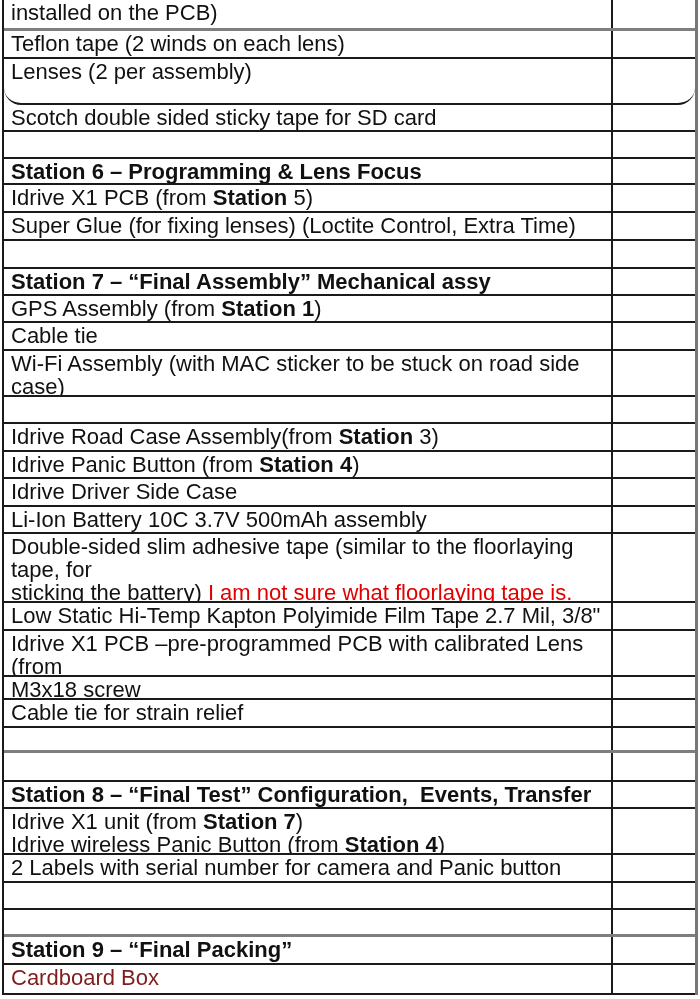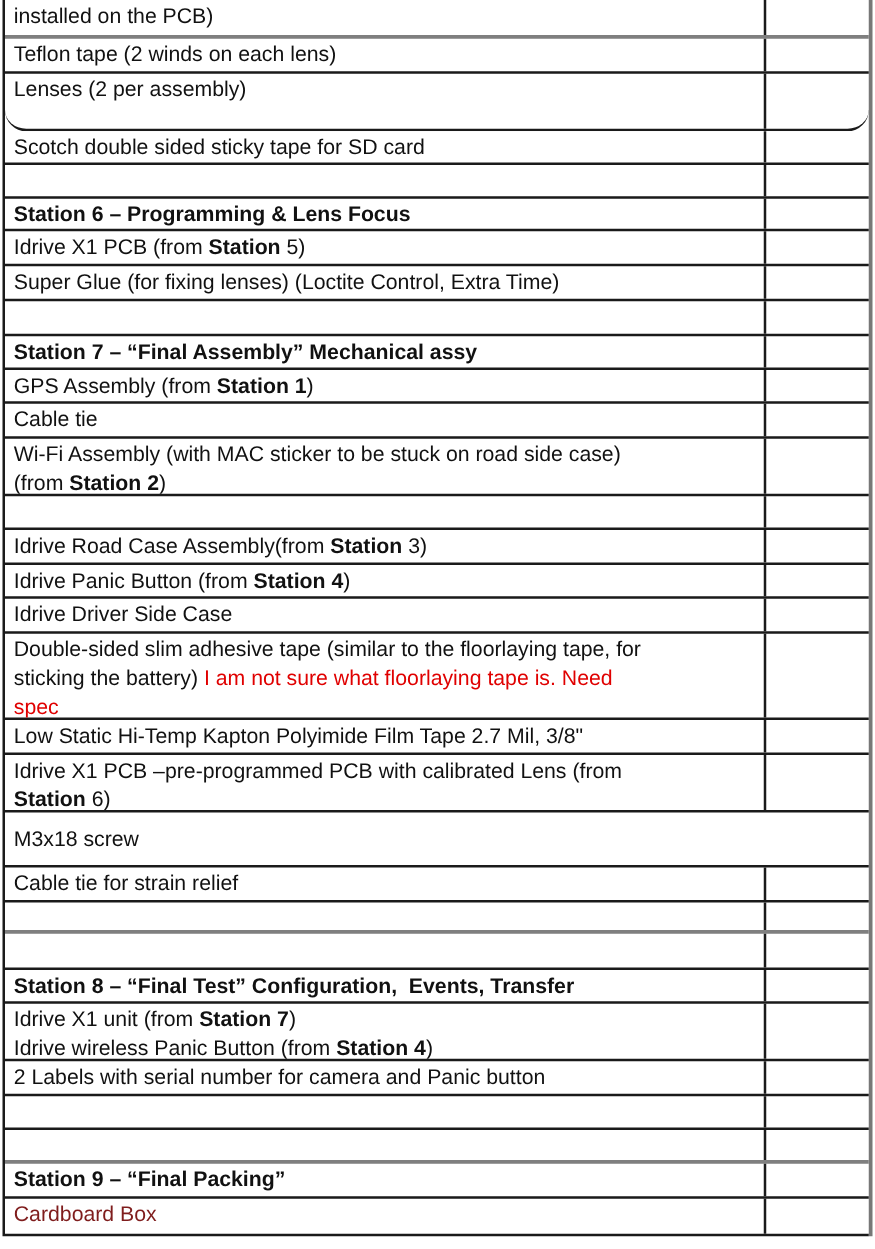--- a/index.html
+++ b/index.html
@@ -31,21 +31,21 @@
     box-sizing: border-box;
     border-bottom: 2px solid #1a1a1a;
   }
   .row.thick {
     border-bottom: 3px solid var(--divider-gray, #7f7f7f);
   }
   .cell-main {
     flex: 1 1 auto;
     box-sizing: border-box;
     padding: 1px 6px 0 7px;
-    font-size: 17px;
+    font-size: 22px;
     line-height: 23px;
     white-space: pre-wrap;
     overflow: hidden;
   }
   .cell-side {
     flex: 0 0 84px;
     box-sizing: border-box;
     border-left: 2px solid #1a1a1a;
   }
   .seg-bold { font-weight: bold; }
@@ -117,36 +117,40 @@
         <div class="cell-side"></div>
       </div>
       <div class="row" style="height: 27px;">
         <div class="cell-main"><span>Idrive Panic Button (from </span><span class="seg-bold">Station 4</span><span>)</span></div>
         <div class="cell-side"></div>
       </div>
       <div class="row" style="height: 28px;">
         <div class="cell-main"><span>Idrive Driver Side Case</span></div>
         <div class="cell-side"></div>
       </div>
+      <div class="row" style="height: 27px;">
+        <div class="cell-main"><span>Li-Ion Battery 10C 3.7V 500mAh assembly</span></div>
+        <div class="cell-side"></div>
+      </div>
       <div class="row" style="height: 69px;">
         <div class="cell-main"><span>Double-sided slim adhesive tape (similar to the floorlaying tape, for
 sticking the battery) </span><span style="color: rgb(224, 0, 0);">I am not sure what floorlaying tape is. Need
 spec</span></div>
         <div class="cell-side"></div>
       </div>
       <div class="row" style="height: 28px;">
         <div class="cell-main"><span>Low Static Hi-Temp Kapton Polyimide Film Tape 2.7 Mil, 3/8"</span></div>
         <div class="cell-side"></div>
       </div>
       <div class="row" style="height: 46px;">
         <div class="cell-main"><span>Idrive X1 PCB –pre-programmed PCB with calibrated Lens (from
 </span><span class="seg-bold">Station</span><span> 6)</span></div>
         <div class="cell-side"></div>
       </div>
-      <div class="row" style="height: 44px; align-items: center;">
+      <div class="row" style="height: 23px;">
         <div class="cell-main"><span>M3x18 screw</span></div>
         <div class="cell-side"></div>
       </div>
       <div class="row" style="height: 28px;">
         <div class="cell-main"><span>Cable tie for strain relief</span></div>
         <div class="cell-side"></div>
       </div>
       <div class="row thick" style="height: 25px;">
         <div class="cell-main"></div>
         <div class="cell-side"></div>

